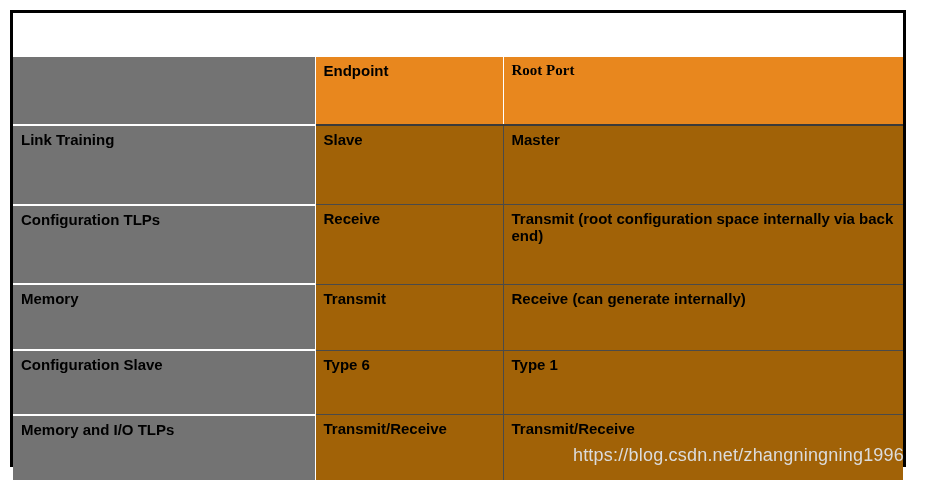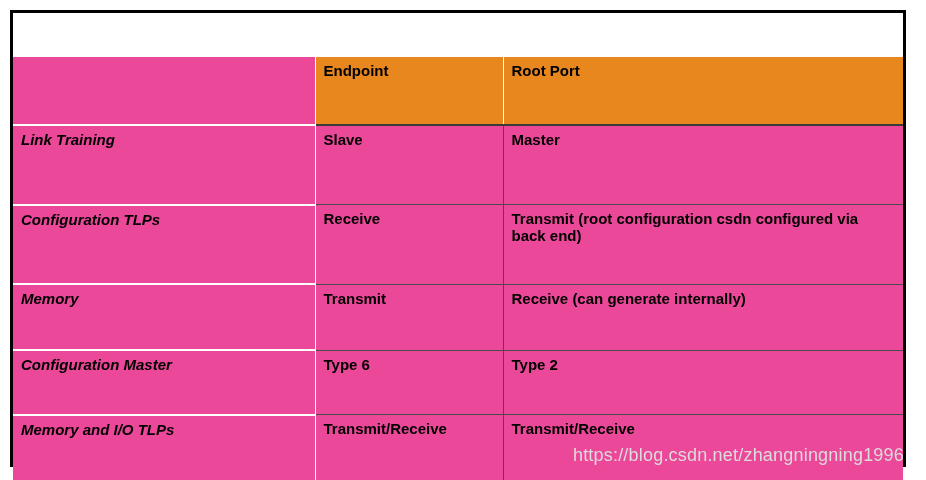--- a/index.html
+++ b/index.html
@@ -44,50 +44,50 @@
     line-height: 1.15;
   }
 
   
   col.c-feature { width: 302px; }
   col.c-endpoint { width: 188px; }
   col.c-rootport { width: 400px; }
 
   
   td.feature {
-    background: #ec4899;
+    background: #737373;
     font-size: 16px;
     border-bottom: 2px solid #ffffff;
     border-right: 1px solid #ffffff;
     padding-left: 10px;
-    font-style: italic;
   }
   tr.header-row td.feature {
     border-bottom: 2px solid #ffffff;
   }
   tr:last-child td.feature {
     border-bottom: none;
   }
 
   
   td.head-cell {
     background: #E8871E;
     font-size: 17px;
     border-bottom: 2px solid #3a3a3a;
     border-right: 1px solid #ffffff;
     padding-top: 12px;
     padding-left: 9px;
   }
   td.head-cell.last {
     border-right: none;
+    font-family: Liberation Serif, serif;
   }
 
   
   td.val {
-    background: #ec4899;
+    background: #a16207;
     border-bottom: 1px solid #4a4a4a;
     border-right: 1px solid #4a4a4a;
     padding-top: 6px;
     padding-left: 9px;
     font-size: 14.5px;
   }
   td.val.last {
     border-right: none;
   }
   tr:last-child td.val {
@@ -134,34 +134,34 @@
 
       <tr class="r1">
         <td class="feature">Link Training</td>
         <td class="val">Slave</td>
         <td class="val last">Master</td>
       </tr>
 
       <tr class="r2">
         <td class="feature">Configuration TLPs</td>
         <td class="val">Receive</td>
-        <td class="val last">Transmit (root configuration csdn configured via back end)</td>
+        <td class="val last">Transmit (root configuration space internally via back end)</td>
       </tr>
 
 
       <tr class="r4">
         <td class="feature">Memory</td>
         <td class="val">Transmit</td>
         <td class="val last">Receive (can generate internally)</td>
       </tr>
 
       <tr class="r5">
-        <td class="feature">Configuration Master</td>
+        <td class="feature">Configuration Slave</td>
         <td class="val">Type 6</td>
-        <td class="val last">Type 2</td>
+        <td class="val last">Type 1</td>
       </tr>
 
       <tr class="r6">
         <td class="feature">Memory and I/O TLPs</td>
         <td class="val">Transmit/Receive</td>
         <td class="val last">Transmit/Receive</td>
       </tr>
     </tbody>
   </table>
 </div>

